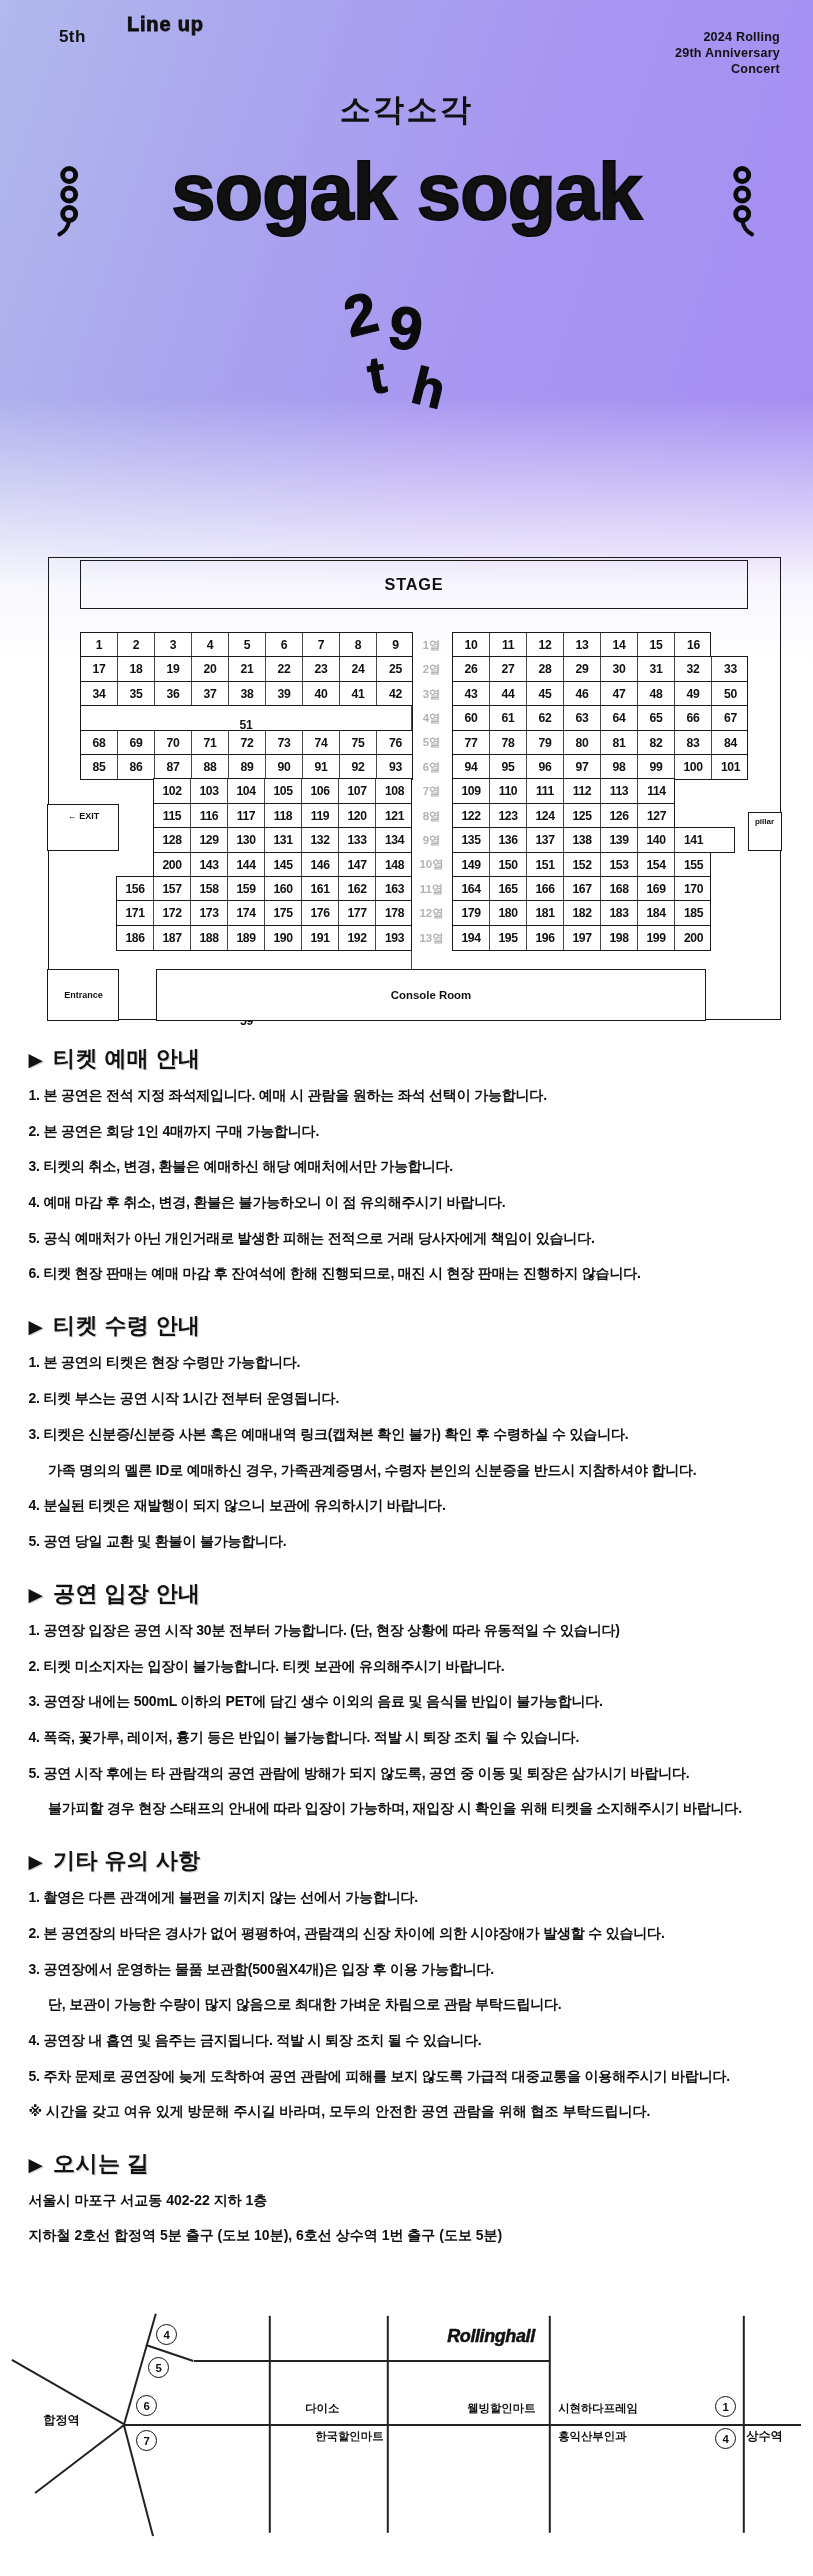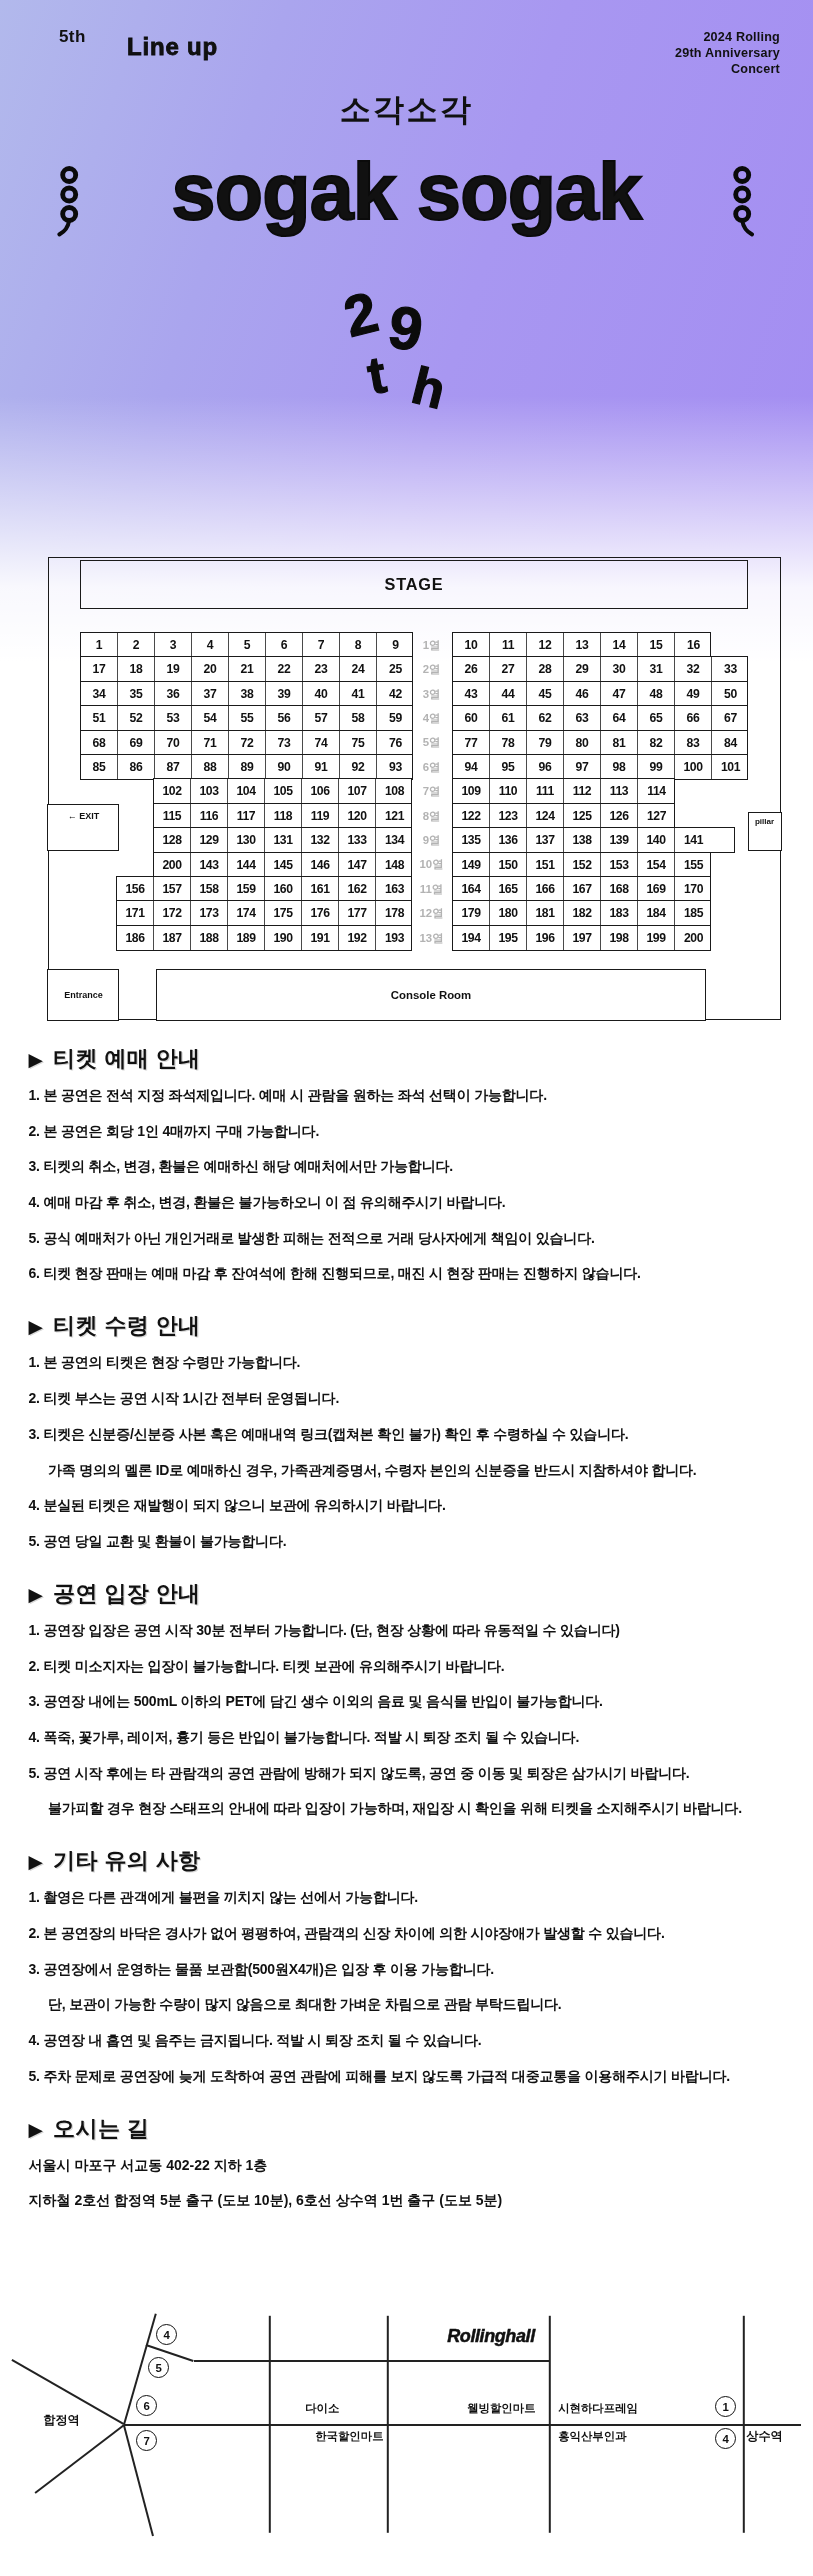--- a/index.html
+++ b/index.html
@@ -4,21 +4,21 @@
 <style>
   html,body{margin:0;padding:0;background:#ffffff;}
   body{font-family:"Liberation Sans","DejaVu Sans",sans-serif;color:#111;}
   .page{position:relative;width:813px;height:2576px;margin:0 auto;background:#fff;overflow:hidden;}
   .hero{position:absolute;left:0;top:0;width:813px;height:683px;
     background:
       linear-gradient(to bottom, rgba(255,255,255,0) 0%, rgba(255,255,255,0) 58%, rgba(255,255,255,.92) 86%, #ffffff 97%),
       linear-gradient(108deg,#b2b9ec 0%,#aaa5ee 28%,#a897f1 55%,#a38cf2 100%);}
   .abs{position:absolute;}
   .fifth{left:59px;top:27px;font-size:17px;font-weight:900;letter-spacing:0.4px;}
-  .lineup{left:127px;top:33px;font-size:24px;font-weight:900;letter-spacing:0.8px;-webkit-text-stroke:0.8px #0c0c0c;}
+  .lineup{left:127px;top:13px;font-size:20px;font-weight:900;letter-spacing:0.8px;-webkit-text-stroke:0.8px #0c0c0c;}
   .eventinfo{right:33px;top:29px;text-align:right;font-size:12.6px;line-height:16px;font-weight:800;letter-spacing:0.2px;}
   .title-kr{left:0;top:89px;width:813px;text-align:center;font-size:31px;font-weight:900;letter-spacing:2.4px;}
   .title-en{left:0;top:151px;width:813px;text-align:center;font-size:79px;line-height:81px;font-weight:900;
     letter-spacing:-0.8px;-webkit-text-stroke:2px #0b0b0b;}
   .ornament{width:24.4px;height:72px;}
   .orn-l{left:57px;top:165px;}
   .orn-r{left:730px;top:165px;transform:scaleX(-1);}
   .logo29{left:345px;top:286px;width:134px;height:159px;}
   .logo29 span{position:absolute;font-weight:900;color:#0b0b0b;-webkit-text-stroke:1.2px #0b0b0b;line-height:1;}
   .lg2{left:0;top:0;font-size:57px;transform:rotate(-14deg);}
@@ -160,21 +160,21 @@
           <div class="seat">43</div>
           <div class="seat">44</div>
           <div class="seat">45</div>
           <div class="seat">46</div>
           <div class="seat">47</div>
           <div class="seat">48</div>
           <div class="seat">49</div>
           <div class="seat">50</div>
         </div>
         <div class="rowlabel" style="top: 124px;">3열</div>
-        <div class="seatblock" style="width: 333px; top: 147px; left: 31px;">
+        <div class="seatblock" style="width: 333px; top: 147px; left: 31px; flex-direction: column;">
           <div class="seat">51</div>
           <div class="seat">52</div>
           <div class="seat">53</div>
           <div class="seat">54</div>
           <div class="seat">55</div>
           <div class="seat">56</div>
           <div class="seat">57</div>
           <div class="seat">58</div>
           <div class="seat">59</div>
         </div>
@@ -406,20 +406,21 @@
         <div class="item">5. 공연 시작 후에는 타 관람객의 공연 관람에 방해가 되지 않도록, 공연 중 이동 및 퇴장은 삼가시기 바랍니다.</div>
         <div class="item indent">불가피할 경우 현장 스태프의 안내에 따라 입장이 가능하며, 재입장 시 확인을 위해 티켓을 소지해주시기 바랍니다.</div>
         <div class="sec-title"><span class="tri">▶</span><span>기타 유의 사항</span></div>
         <div class="item">1. 촬영은 다른 관객에게 불편을 끼치지 않는 선에서 가능합니다.</div>
         <div class="item">2. 본 공연장의 바닥은 경사가 없어 평평하여, 관람객의 신장 차이에 의한 시야장애가 발생할 수 있습니다.</div>
         <div class="item">3. 공연장에서 운영하는 물품 보관함(500원X4개)은 입장 후 이용 가능합니다.</div>
         <div class="item indent">단, 보관이 가능한 수량이 많지 않음으로 최대한 가벼운 차림으로 관람 부탁드립니다.</div>
         <div class="item">4. 공연장 내 흡연 및 음주는 금지됩니다. 적발 시 퇴장 조치 될 수 있습니다.</div>
         <div class="item">5. 주차 문제로 공연장에 늦게 도착하여 공연 관람에 피해를 보지 않도록 가급적 대중교통을 이용해주시기 바랍니다.</div>
       </div>
+    <div class="notice">※ 시간을 갖고 여유 있게 방문해 주시길 바라며, 모두의 안전한 공연 관람을 위해 협조 부탁드립니다.</div>
     <div class="sec-title">
       <span class="tri">▶</span><span>오시는 길</span>
     </div>
     <div class="dir-line">서울시 마포구 서교동 402-22 지하 1층</div>
     <div class="dir-line">지하철 2호선 합정역 5분 출구 (도보 10분), 6호선 상수역 1번 출구 (도보 5분)</div>
   </div>
 
   <div class="abs map">
     <div id="map-lines">
         <div class="mline" style="left: 112px; top: 111px; width: 677px; transform: rotate(0deg);"></div>

